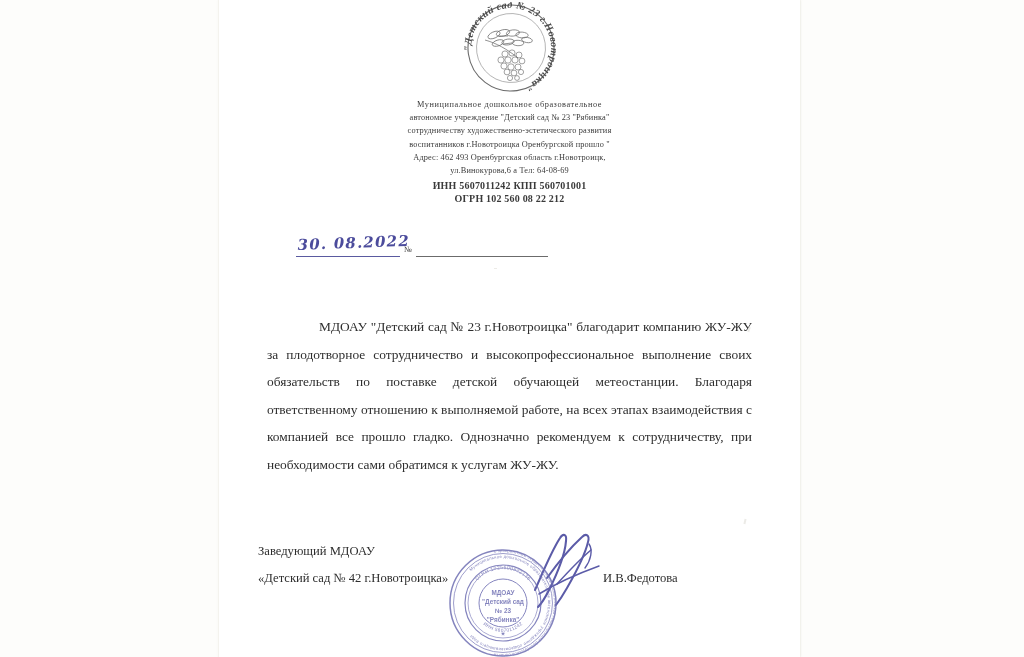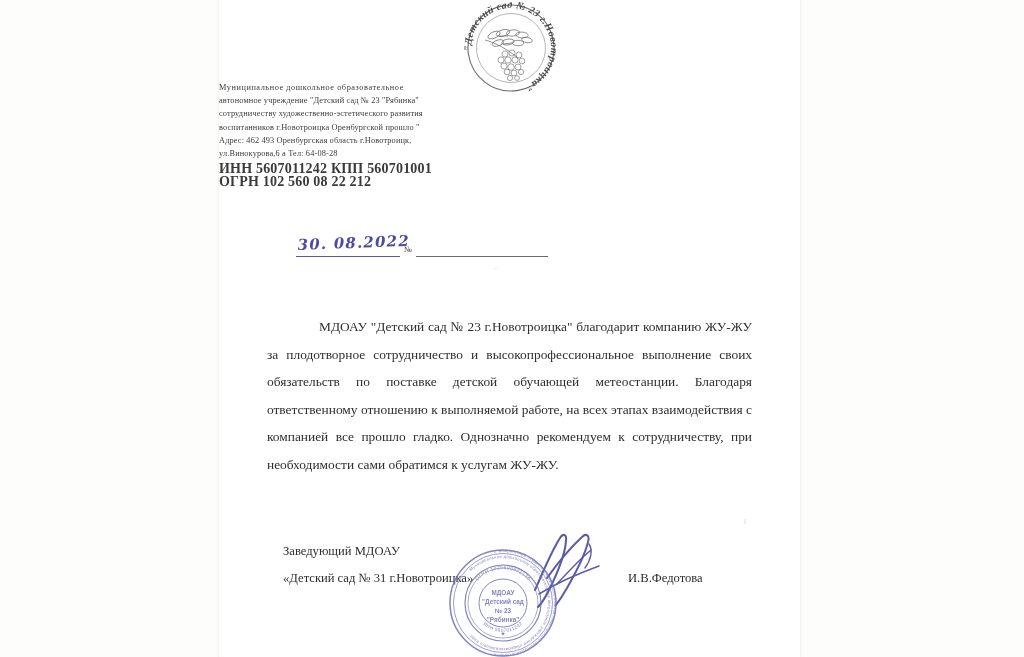--- a/index.html
+++ b/index.html
@@ -42,33 +42,33 @@
     top: 2px;
     width: 118px;
     height: 92px;
   }
   #emblem svg { display: block; width: 100%; height: 100%; }
 
   
   #letterhead {
     position: absolute;
     left: 219px;
-    top: 81px;
+    top: 98px;
     width: 581px;
-    text-align: left;
+    text-align: center;
     font-size: 8.3px;
     line-height: 13.2px;
     letter-spacing: 0.15px;
     color: #3a3a3a;
   }
   #letterhead .lh-line { white-space: nowrap; }
   #letterhead .lh-wide { letter-spacing: 0.55px; }
   #letterhead .lh-bold {
     font-weight: bold;
-    font-size: 14px;
+    font-size: 10px;
     letter-spacing: 0.2px;
   }
   #letterhead .lh-gap { height: 2px; }
 
   
   #dateline {
     position: absolute;
     left: 296px;
     top: 236px;
     width: 250px;
@@ -122,21 +122,21 @@
     line-height: 27.5px;
     text-align: justify;
     text-justify: inter-word;
     text-indent: 52px;
     color: #2e2e2e;
   }
 
   
   #sigblock {
     position: absolute;
-    left: 283px;
+    left: 258px;
     top: 538px;
     width: 485px;
     font-size: 12.6px;
     line-height: 27px;
     color: #2e2e2e;
   }
   #sigblock .sig-row {
     position: relative;
     white-space: nowrap;
   }
@@ -233,39 +233,39 @@
       </g>
     </svg>
   </div>
 
   <div id="letterhead">
     <div class="lh-line lh-wide">Муниципальное  дошкольное  образовательное</div>
     <div class="lh-line">автономное учреждение "Детский сад № 23 "Рябинка"</div>
     <div class="lh-line">сотрудничеству  художественно-эстетического развития</div>
     <div class="lh-line">воспитанников г.Новотроицка Оренбургской прошло "</div>
     <div class="lh-line">Адрес: 462 493 Оренбургская область г.Новотроицк,</div>
-    <div class="lh-line">ул.Винокурова,6 а  Тел: 64-08-28</div>
+    <div class="lh-line">ул.Винокурова,6 а  Тел: 64-08-69</div>
     <div class="lh-gap"></div>
     <div class="lh-line lh-bold">ИНН 5607011242        КПП 560701001</div>
     <div class="lh-line lh-bold">ОГРН  102 560 08 22 212</div>
   </div>
 
   <div id="dateline">
     <span class="date-hand">30. 08.2022</span>
     <span class="date-rule-left"></span>
     <span class="date-no">№</span>
     <span class="date-rule-right"></span>
   </div>
 
   <p id="body-text">МДОАУ "Детский сад № 23 г.Новотроицка" благодарит компанию ЖУ-ЖУ за плодотворное сотрудничество и высокопрофессиональное выполнение своих обязательств по поставке детской обучающей метеостанции. Благодаря ответственному отношению к выполняемой работе, на всех этапах взаимодействия с компанией все прошло гладко. Однозначно рекомендуем к сотрудничеству, при необходимости сами обратимся к услугам ЖУ-ЖУ.</p>
 
   <div id="sigblock">
     <div class="sig-row">Заведующий  МДОАУ</div>
     <div class="sig-row">
-      <span>«Детский сад № 31 г.Новотроицка»</span>
+      <span>«Детский сад № 42 г.Новотроицка»</span>
       <span class="sig-name">И.В.Федотова</span>
     </div>
   </div>
 
   <div id="signature">
     <svg viewBox="0 0 96 84" xmlns="http://www.w3.org/2000/svg">
       <g fill="none" stroke="#5b5ba8" stroke-linecap="round" stroke-linejoin="round">
         <path d="M8 62 C16 44, 24 24, 33 10 C36 5, 40 6, 39 13 C38 26, 30 46, 22 62 C18 70, 14 76, 11 79" stroke-width="2.1"></path>
         <path d="M20 50 C30 36, 43 20, 55 9 C59 5, 63 7, 61 14 C58 27, 48 46, 40 60 C36 67, 32 73, 29 77" stroke-width="2.0"></path>
         <path d="M30 56 C40 45, 52 32, 64 22" stroke-width="1.6"></path>

